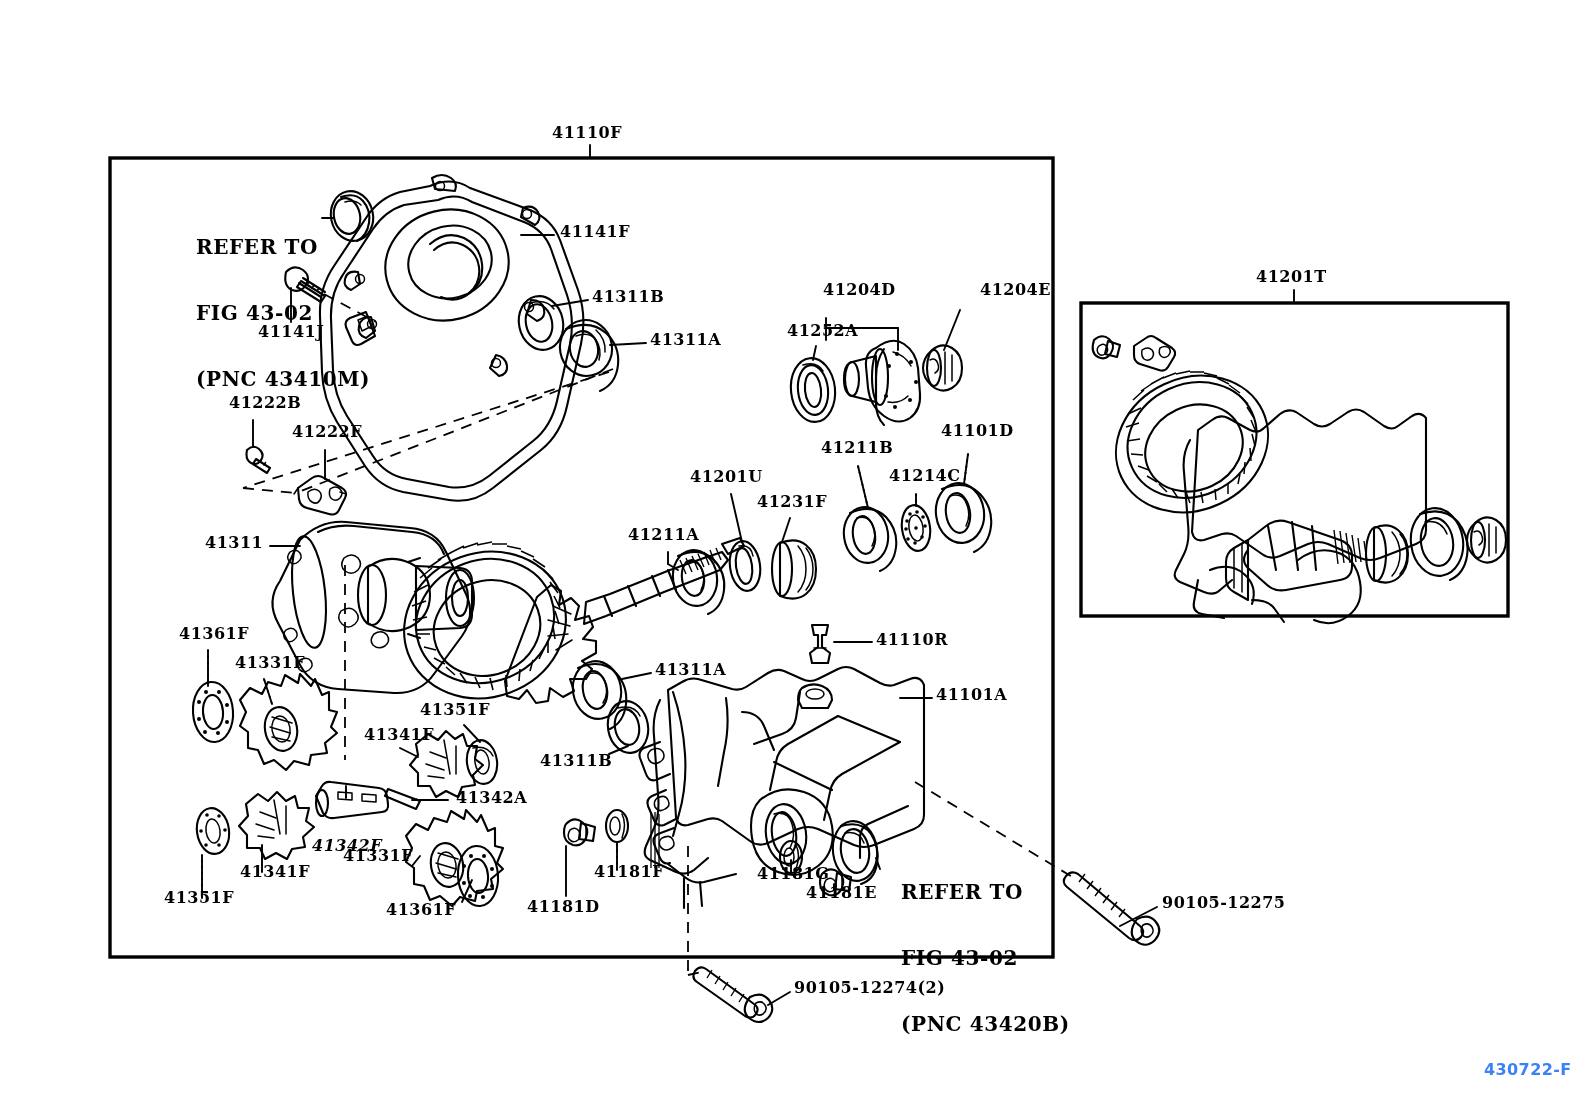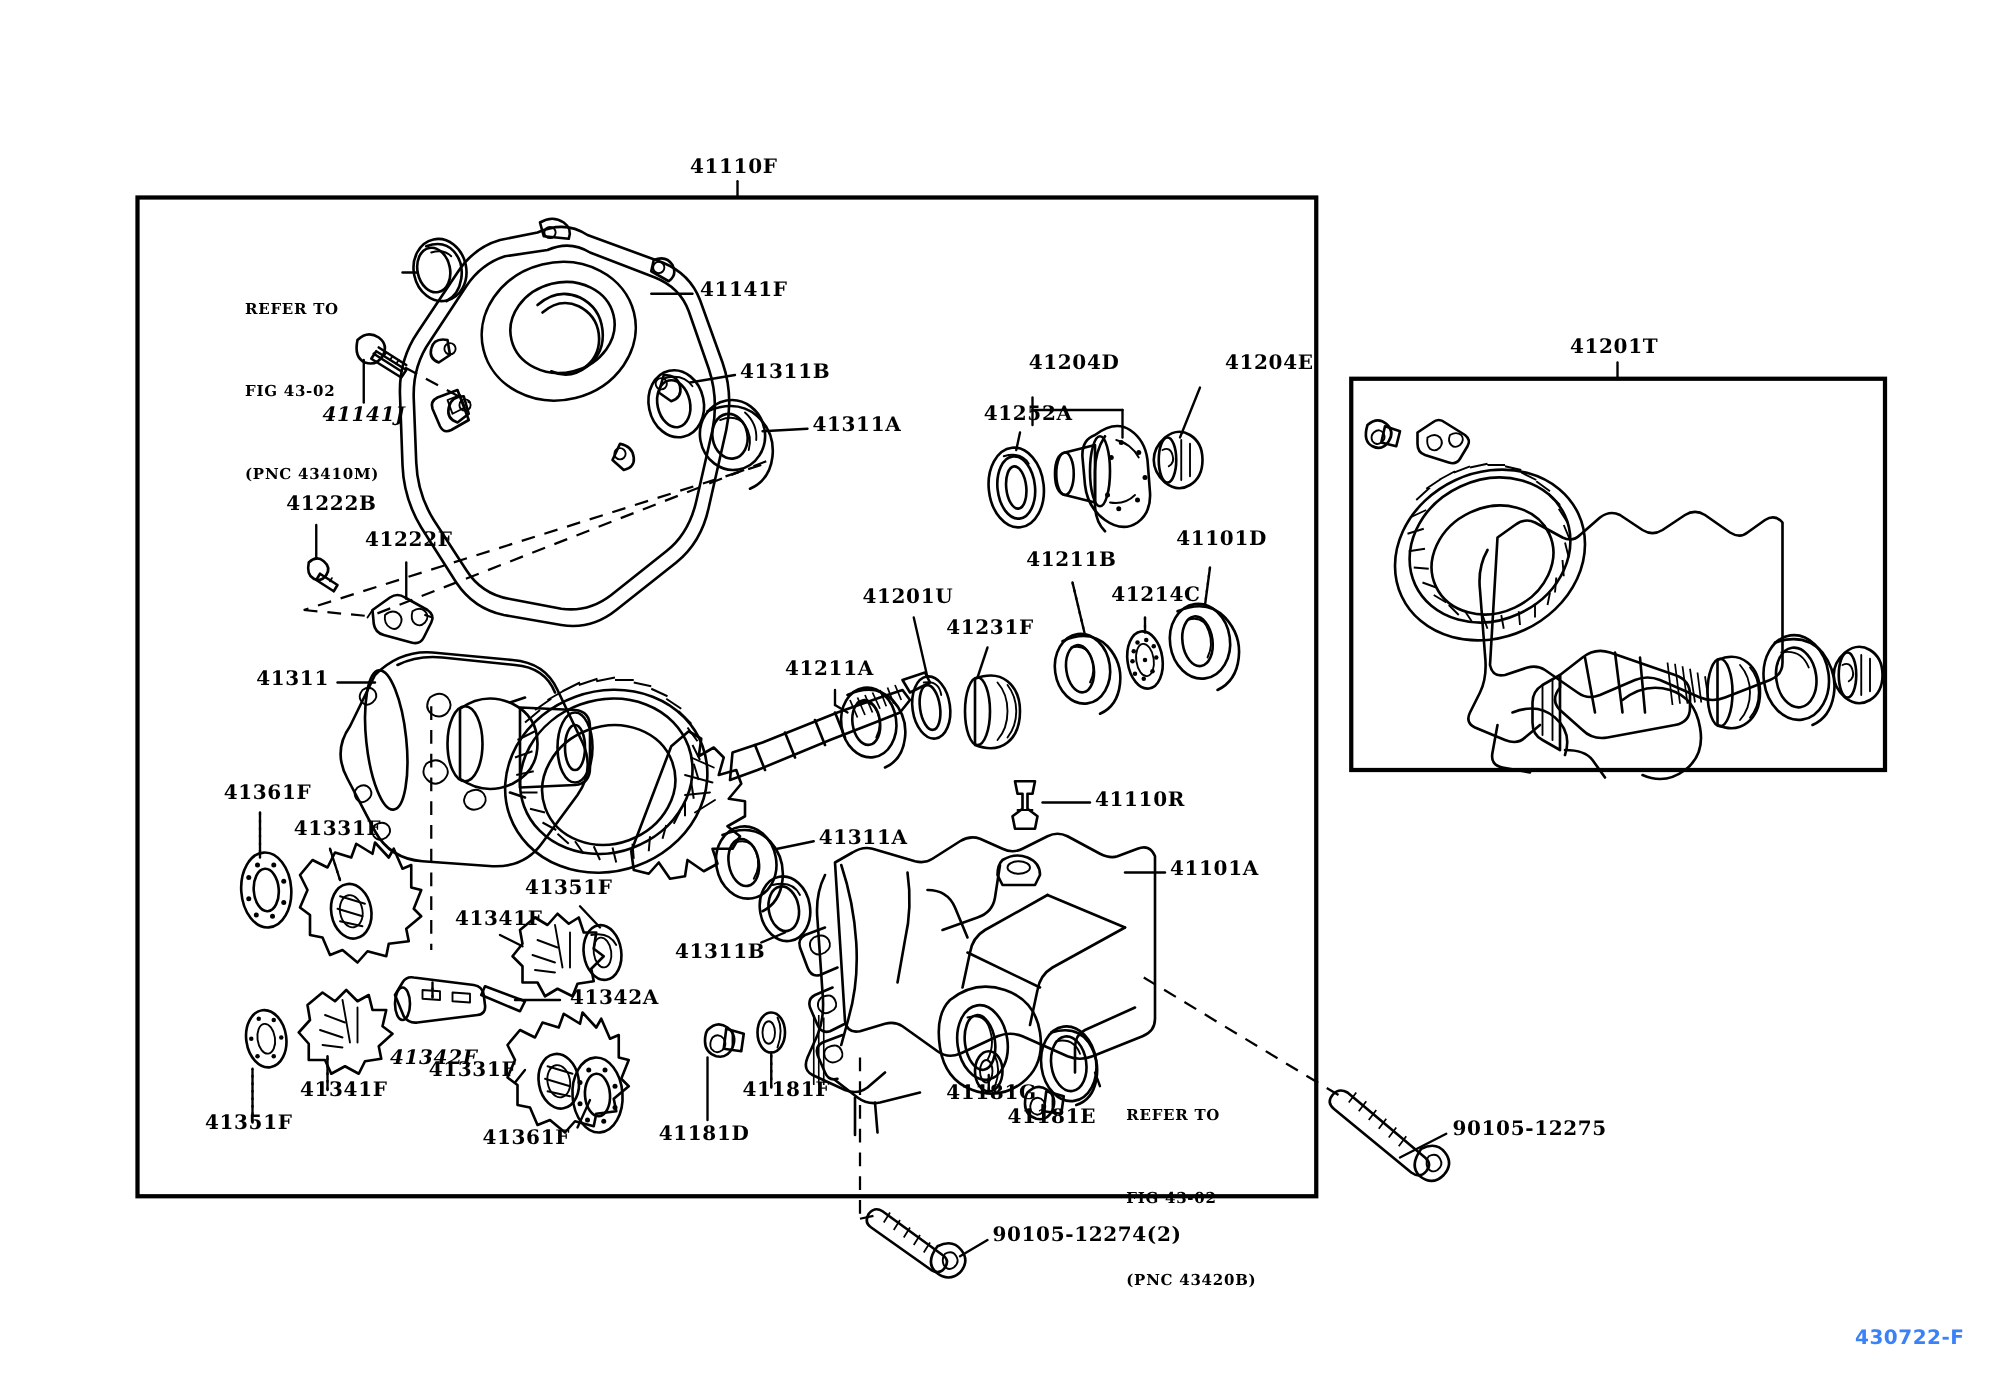--- a/index.html
+++ b/index.html
@@ -20,21 +20,21 @@
     letter-spacing:0.5px;
     color:#000;
     white-space:nowrap;
     line-height:1.0;
     -webkit-font-smoothing:none;
   }
   .refblk{
     position:absolute;
     font-family:"DejaVu Serif","Liberation Serif",serif;
     font-weight:bold;
-    font-size:12px;
+    font-size:20px;
     letter-spacing:0.6px;
     line-height:22px;
     white-space:pre;
     color:#000;
   }
   .figcode{
     position:absolute;
     font-family:"DejaVu Sans","Liberation Sans",sans-serif;
     font-weight:bold;
     font-size:16px;
@@ -665,21 +665,21 @@
       <path d="M834 890 L834 884"></path>
       <path d="M916 494 L916 506"></path>
       <path d="M858 466 L868 508"></path>
       <path d="M968 454 L964 484"></path>
     </g>
 
   </svg>
 
   <div class="lbl" style="left:552px;  top:125px;">41110F</div>
   <div class="lbl" style="left:560px;  top:224px;">41141F</div>
-  <div class="lbl" style="left:258px;  top:324px;font-style:italic;">41141J</div>
+  <div class="lbl" style="left:258px;  top:324px;">41141J</div>
   <div class="lbl" style="left:592px;  top:289px;">41311B</div>
   <div class="lbl" style="left:650px;  top:332px;">41311A</div>
   <div class="lbl" style="left:229px;  top:395px;">41222B</div>
   <div class="lbl" style="left:292px;  top:424px;">41222F</div>
   <div class="lbl" style="left:205px;  top:535px;">41311</div>
   <div class="lbl" style="left:823px;  top:282px;">41204D</div>
   <div class="lbl" style="left:980px;  top:282px;">41204E</div>
   <div class="lbl" style="left:787px;  top:323px;">41252A</div>
   <div class="lbl" style="left:821px;  top:440px;">41211B</div>
   <div class="lbl" style="left:941px;  top:423px;">41101D</div>

